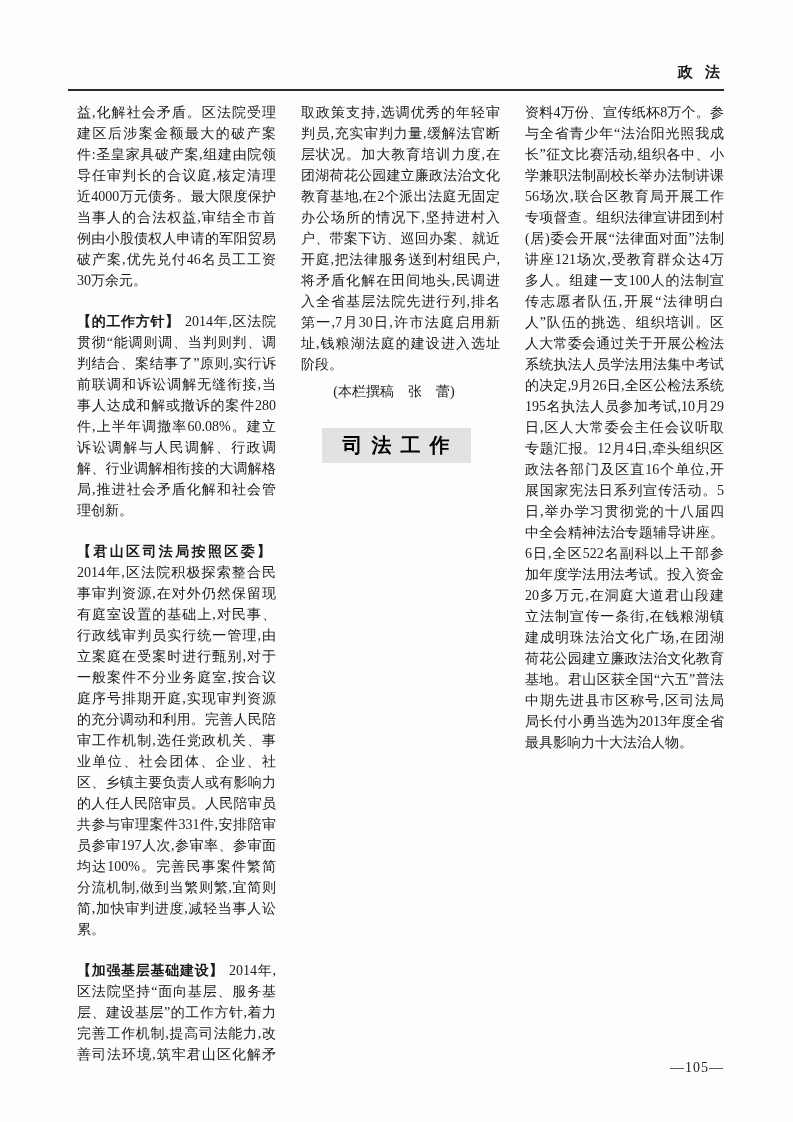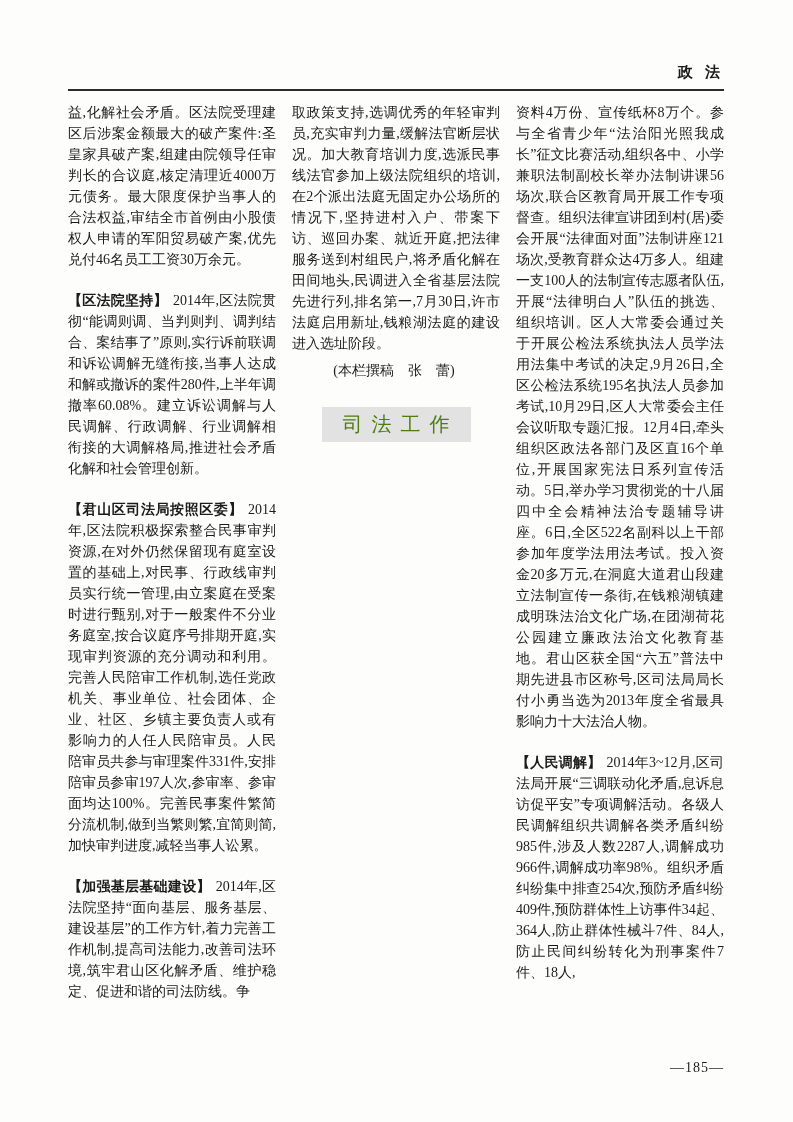--- a/index.html
+++ b/index.html
@@ -25,64 +25,63 @@
   }
   .columns {
     position:absolute; left:68px; right:69px; top:102px; bottom:58px;
     display:flex; gap:16px; overflow:hidden;
   }
   .column {
     flex:1 1 0;
     font-size:14px; line-height:21px;
     text-align:justify;
   }
-  p.para { text-align:justify; }
+  p.para { text-align:justify;margin-left:9px; }
   p.entry { margin-top:20px; }
   .entry-title {
     font-family:"Liberation Sans","DejaVu Sans",sans-serif;
     font-weight:700;
     margin-right:5px;
   }
   .byline { text-align:center; margin-top:6px; padding-right:4px; }
   .section-title-wrap { text-align:center; margin:26px 0 22px 0; }
   .section-title {
     display:inline-block;
     background:#e2e2e2;
     font-family:"Liberation Sans","DejaVu Sans",sans-serif;
-    font-weight:normal;
+    font-weight:bold;
     font-size:20px;
     letter-spacing:9px;
     padding:7px 12px 7px 21px;
-    color:#4d7c0f;
+    color:#000000;
   }
   .page-number {
     position:absolute; right:69px; bottom:46px;
     font-size:14px; letter-spacing:1px;
   }
 </style>
 </head>
 <body>
 
 <div class="page">
   <div class="header">
     <span class="header-title">政 法</span>
   </div>
 
   <div class="columns" id="columns">
       <div class="column">
         <p class="para">益,化解社会矛盾。区法院受理建区后涉案金额最大的破产案件:圣皇家具破产案,组建由院领导任审判长的合议庭,核定清理近4000万元债务。最大限度保护当事人的合法权益,审结全市首例由小股债权人申请的军阳贸易破产案,优先兑付46名员工工资30万余元。</p>
-        <p class="para entry"><span class="entry-title">【区法院坚持】</span>2014年,区法院贯彻“能调则调、当判则判、调判结合、案结事了”原则,实行诉前联调和诉讼调解无缝衔接,当事人达成和解或撤诉的案件280件,上半年调撤率60.08%。建立诉讼调解与人民调解、行政调解、行业调解相衔接的大调解格局,推进社会矛盾化解和社会管理创新。</p>
+        <p class="para entry"><span class="entry-title">【的工作方针】</span>2014年,区法院贯彻“能调则调、当判则判、调判结合、案结事了”原则,实行诉前联调和诉讼调解无缝衔接,当事人达成和解或撤诉的案件280件,上半年调撤率60.08%。建立诉讼调解与人民调解、行政调解、行业调解相衔接的大调解格局,推进社会矛盾化解和社会管理创新。</p>
         <p class="para entry"><span class="entry-title">【君山区司法局按照区委】</span>2014年,区法院积极探索整合民事审判资源,在对外仍然保留现有庭室设置的基础上,对民事、行政线审判员实行统一管理,由立案庭在受案时进行甄别,对于一般案件不分业务庭室,按合议庭序号排期开庭,实现审判资源的充分调动和利用。完善人民陪审工作机制,选任党政机关、事业单位、社会团体、企业、社区、乡镇主要负责人或有影响力的人任人民陪审员。人民陪审员共参与审理案件331件,安排陪审员参审197人次,参审率、参审面均达100%。完善民事案件繁简分流机制,做到当繁则繁,宜简则简,加快审判进度,减轻当事人讼累。</p>
         <p class="para entry"><span class="entry-title">【加强基层基础建设】</span>2014年,区法院坚持“面向基层、服务基层、建设基层”的工作方针,着力完善工作机制,提高司法能力,改善司法环境,筑牢君山区化解矛盾、维护稳定、促进和谐的司法防线。争</p>
       </div>
       <div class="column">
-        <p class="para">取政策支持,选调优秀的年轻审判员,充实审判力量,缓解法官断层状况。加大教育培训力度,选派民事线法官参加上级法院组织的培训,在2个派出法庭无固定办公场所的情况下,坚持进村入户、带案下访、巡回办案、就近开庭,把法律服务送到村组民户,将矛盾化解在田间地头,民调进入全省基层法院先进行列,排名第一,7月30日,许市法庭启用新址,钱粮湖法庭的建设进入选址阶段。</p>
+        <p class="para">取政策支持,选调优秀的年轻审判员,充实审判力量,缓解法官断层状况。加大教育培训力度,在团湖荷花公园建立廉政法治文化教育基地,在2个派出法庭无固定办公场所的情况下,坚持进村入户、带案下访、巡回办案、就近开庭,把法律服务送到村组民户,将矛盾化解在田间地头,民调进入全省基层法院先进行列,排名第一,7月30日,许市法庭启用新址,钱粮湖法庭的建设进入选址阶段。</p>
         <div class="byline">(本栏撰稿　张　蕾)</div>
         <div class="section-title-wrap"><div class="section-title" style="background: rgb(226, 226, 226);">司法工作</div></div>
       </div>
       <div class="column">
         <p class="para">资料4万份、宣传纸杯8万个。参与全省青少年“法治阳光照我成长”征文比赛活动,组织各中、小学兼职法制副校长举办法制讲课56场次,联合区教育局开展工作专项督查。组织法律宣讲团到村(居)委会开展“法律面对面”法制讲座121场次,受教育群众达4万多人。组建一支100人的法制宣传志愿者队伍,开展“法律明白人”队伍的挑选、组织培训。区人大常委会通过关于开展公检法系统执法人员学法用法集中考试的决定,9月26日,全区公检法系统195名执法人员参加考试,10月29日,区人大常委会主任会议听取专题汇报。12月4日,牵头组织区政法各部门及区直16个单位,开展国家宪法日系列宣传活动。5日,举办学习贯彻党的十八届四中全会精神法治专题辅导讲座。6日,全区522名副科以上干部参加年度学法用法考试。投入资金20多万元,在洞庭大道君山段建立法制宣传一条街,在钱粮湖镇建成明珠法治文化广场,在团湖荷花公园建立廉政法治文化教育基地。君山区获全国“六五”普法中期先进县市区称号,区司法局局长付小勇当选为2013年度全省最具影响力十大法治人物。</p>
-        <p class="para entry"><span class="entry-title">【人民调解】</span>2014年3~12月,区司法局开展“三调联动化矛盾,息诉息访促平安”专项调解活动。各级人民调解组织共调解各类矛盾纠纷985件,涉及人数2287人,调解成功966件,调解成功率98%。组织矛盾纠纷集中排查254次,预防矛盾纠纷409件,预防群体性上访事件34起、364人,防止群体性械斗7件、84人,防止民间纠纷转化为刑事案件7件、18人,</p>
       </div>
     </div>
 
-  <div class="page-number">—185—</div>
+  <div class="page-number">—105—</div>
 </div>
 
 </body></html>

